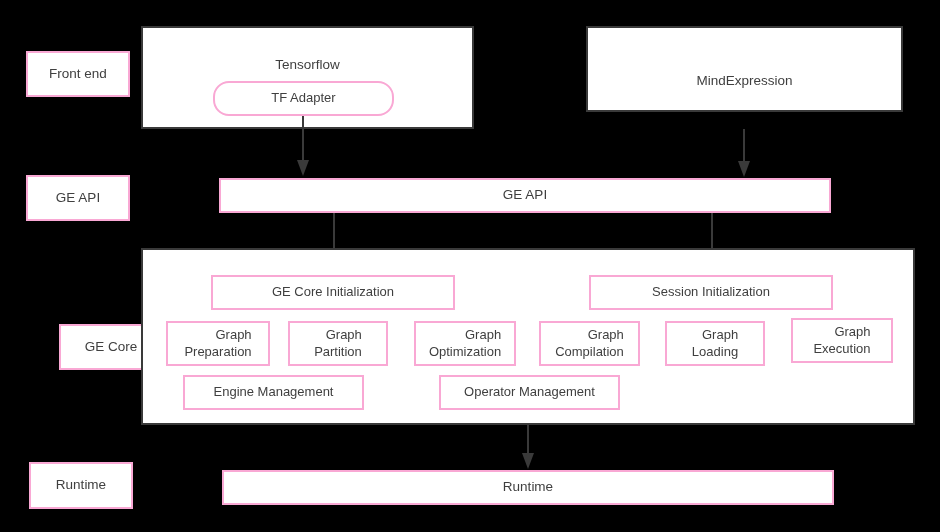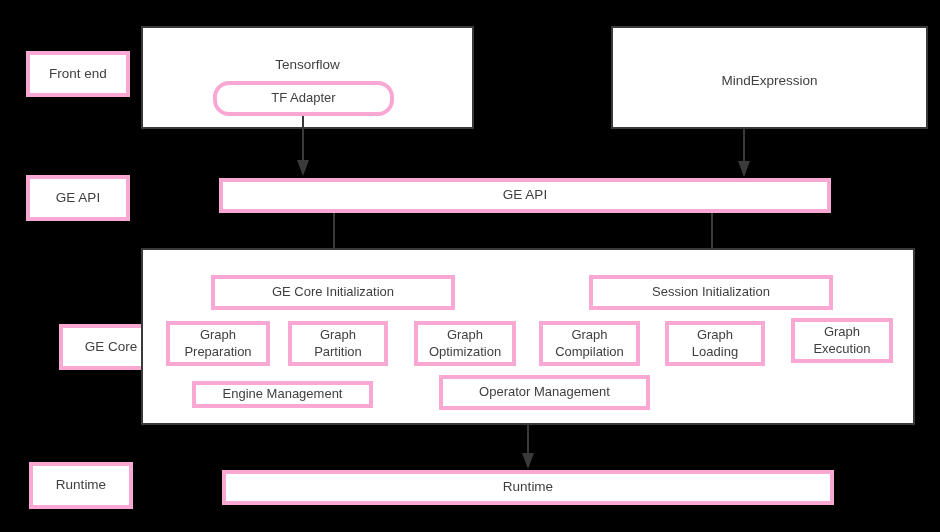--- a/index.html
+++ b/index.html
@@ -11,26 +11,26 @@
     position: relative;
     width: 940px;
     height: 532px;
     background: #000000;
     font-family: "Liberation Sans", "DejaVu Sans", sans-serif;
     overflow: hidden;
   }
   .box {
     position: absolute;
     background: #ffffff;
-    border: 4px solid #f9a8d4;
+    border: 2px solid #f9a8d4;
     box-sizing: border-box;
     display: flex;
     align-items: center;
     justify-content: center;
-    text-align: center;
+    text-align: right;
     color: #3f3f3f;
     font-size: 13px;
     line-height: 1.25;
     white-space: pre-line;
   }
   .layer-label {
     font-size: 13.5px;
     color: #404040;
   }
   .group-box {
@@ -66,21 +66,21 @@
 
   <div class="box layer-label" style="left:24px; top:324px; width:104px; height:46px;margin-left:35px;">GE Core</div>
 
   <div class="box layer-label" style="left:29px; top:462px; width:104px; height:47px;">Runtime</div>
 
   <div class="group-box" style="left:141px; top:26px; width:333px; height:103px;">
     <div class="group-title" style="top:29px;">Tensorflow</div>
   </div>
   <div class="box" style="left:213px; top:81px; width:181px; height:35px;border-radius:16px;">TF Adapter</div>
 
-  <div class="group-box" style="left:611px; top:26px; width:317px; height:103px;">
+  <div class="group-box" style="left:586px; top:26px; width:317px; height:86px;">
     <div class="group-title" style="top:45px;">MindExpression</div>
   </div>
 
   <div class="arrow" style="left:295px; top:116px; width:16px; height:62px;">
     <svg width="16" height="62" viewBox="0 0 16 62">
       <line x1="8" y1="0" x2="8" y2="48" stroke="#3a3a3a" stroke-width="2"></line>
       <polygon points="8,60 2,44 14,44" fill="#3a3a3a"></polygon>
     </svg>
   </div>
 
@@ -124,23 +124,23 @@
 
   <div class="box" style="left:539px; top:321px; width:101px; height:45px;">Graph
 Compilation</div>
 
   <div class="box" style="left:665px; top:321px; width:100px; height:45px;">Graph
 Loading</div>
 
   <div class="box" style="left:791px; top:318px; width:102px; height:45px;">Graph
 Execution</div>
 
-  <div class="box" style="left:192px; top:375px; width:181px; height:27px;margin-top:6px;">Engine Management</div>
+  <div class="box" style="left:183px; top:375px; width:181px; height:35px;">Engine Management</div>
 
-  <div class="box" style="left:439px; top:375px; width:211px; height:35px;">Operator Management</div>
+  <div class="box" style="left:439px; top:375px; width:181px; height:35px;">Operator Management</div>
 
 
   <div class="arrow" style="left:520px; top:425px; width:16px; height:46px;">
     <svg width="16" height="46" viewBox="0 0 16 46">
       <line x1="8" y1="0" x2="8" y2="32" stroke="#3a3a3a" stroke-width="2"></line>
       <polygon points="8,44 2,28 14,28" fill="#3a3a3a"></polygon>
     </svg>
   </div>
 
   <div class="box wide-bar" style="left:222px; top:470px; width:612px; height:35px;">Runtime</div>

